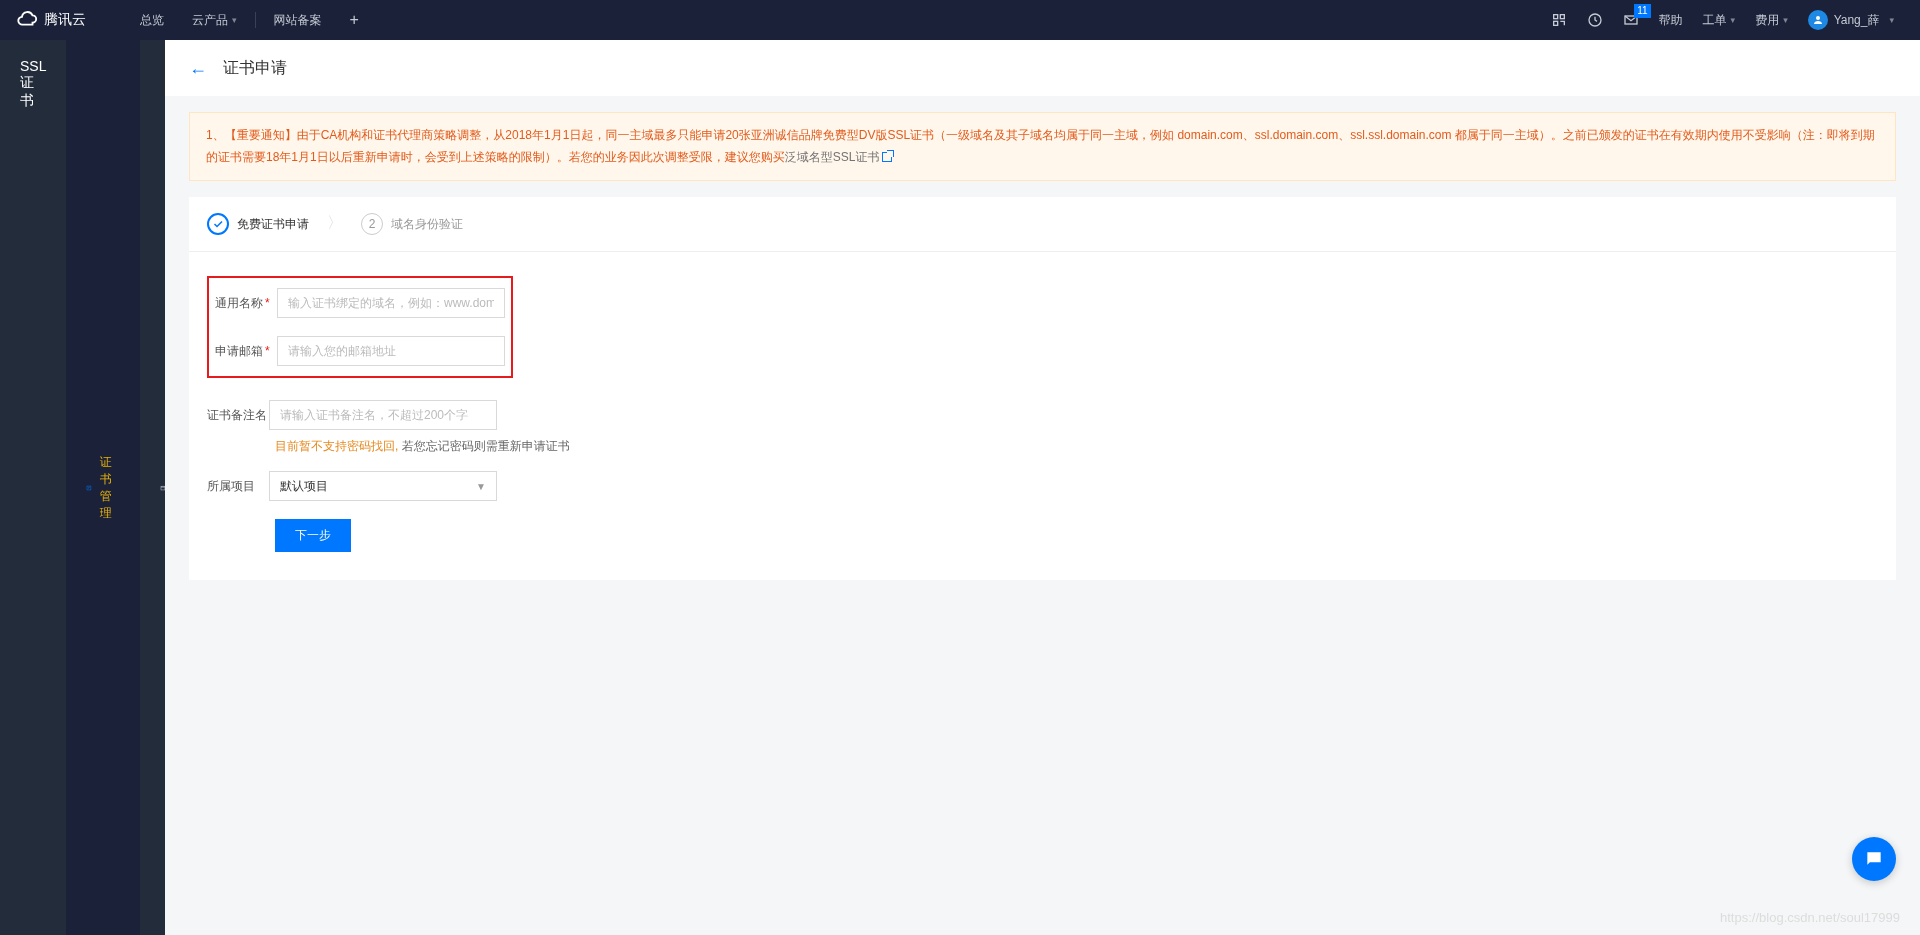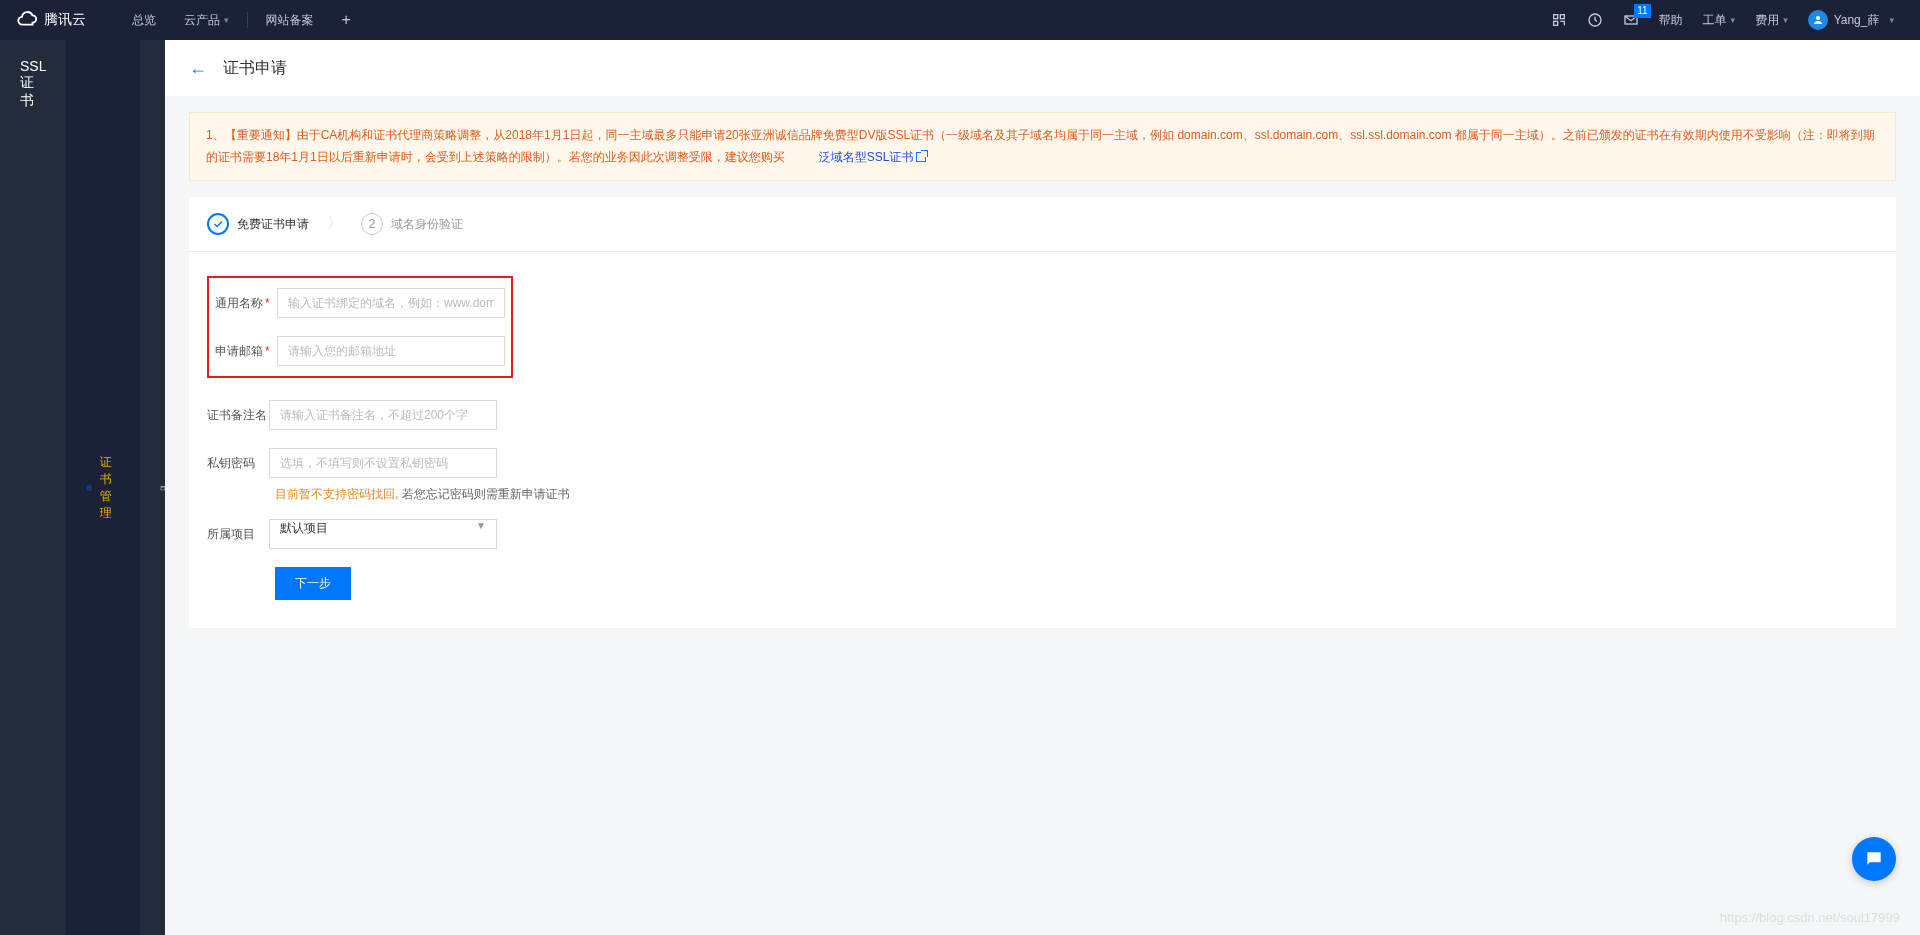--- a/index.html
+++ b/index.html
@@ -1,20 +1,20 @@
 <!DOCTYPE html>
 <html><head>
   <meta charset="utf-8">
   <style>
     * { margin: 0; padding: 0; box-sizing: border-box; }
     body { font-family: -apple-system, "PingFang SC", "Microsoft YaHei", sans-serif; font-size: 12px; color: #333; background: #f5f6f7; }
     
     
     .topnav { background: #1a2138; height: 40px; display: flex; align-items: center; padding: 0 16px; color: #c5cad4; }
-    .topnav .logo { display: flex; align-items: center; gap: 6px; margin-right: 32px; color: #fff; font-size: 14px; }
+    .topnav .logo { display: flex; align-items: center; gap: 6px; margin-right: 40px; color: #fff; font-size: 14px; }
     .topnav .logo-icon { width: 22px; height: 22px; }
     .topnav .nav-item { padding: 0 14px; height: 40px; display: flex; align-items: center; cursor: pointer; font-size: 12px; }
     .topnav .nav-item.has-dropdown::after { content: "▾"; margin-left: 4px; font-size: 9px; opacity: 0.6; }
     .topnav .nav-divider { width: 1px; height: 16px; background: #3a4155; margin: 0 4px; }
     .topnav .nav-plus { font-size: 16px; }
     .topnav .spacer { flex: 1; }
     .topnav .nav-right-item { padding: 0 10px; display: flex; align-items: center; cursor: pointer; position: relative; height: 40px; }
     .topnav .icon { width: 16px; height: 16px; display: inline-block; }
     .topnav .badge { position: absolute; top: 4px; right: -2px; background: #0077ff; color: #fff; border-radius: 0; min-width: 16px; height: 14px; font-size: 10px; line-height: 14px; text-align: center; padding: 0 3px; }
     .topnav .avatar { width: 20px; height: 20px; border-radius: 50%; background: #1e88e5; display:flex; align-items:center; justify-content:center; color:#fff; font-size:12px; }
@@ -31,21 +31,21 @@
     
     .main { flex: 1; overflow: auto; background: #f5f6f7; position: relative; }
     .page-header { background: #fff; height: 56px; display: flex; align-items: center; padding: 0 24px; gap: 16px; }
     .back-arrow { color: #0077ff; font-size: 18px; cursor: pointer; }
     .page-title { font-size: 16px; font-weight: 500; color: #333; }
     
     .content { padding: 16px 24px; }
     .card { background: #fff; margin: 0 auto; }
     
     .notice { background: #fff7ec; border: 1px solid #ffe5c3; padding: 12px 16px; color: #e25b1c; font-size: 12px; line-height: 1.8; margin-bottom: 16px; }
-    .notice a { color: #1d4ed8; text-decoration: none; margin-left: 34px; }
+    .notice a { color: #737373; text-decoration: none; }
     .ext-icon { display: inline-block; width: 10px; height: 10px; border: 1px solid #0077ff; position: relative; margin-left: 3px; vertical-align: middle; }
     .ext-icon::after { content: ""; position: absolute; top: -3px; right: -3px; width: 6px; height: 6px; border-top: 1px solid #0077ff; border-right: 1px solid #0077ff; background: #fff7ec; }
     
     .steps { display: flex; align-items: flex-start; padding: 16px 18px; gap: 18px; border-bottom: 1px solid #eee; }
     .step { display: flex; align-items: center; gap: 8px; }
     .step-circle { width: 22px; height: 22px; border-radius: 50%; display: flex; align-items: center; justify-content: center; font-size: 12px; }
     .step.active .step-circle { border: 2px solid #0077ff; color: #0077ff; }
     .step.active .step-circle svg { stroke: #0077ff; }
     .step.pending .step-circle { border: 1px solid #ccc; color: #999; }
     .step-label { font-size: 12px; color: #333; }
@@ -53,21 +53,21 @@
     .step-arrow { color: #ddd; font-size: 16px; }
     
     .form { padding: 24px 18px 28px; }
     .highlight-box { border: 2px solid #e61b1b; padding: 10px 6px; margin-bottom: 8px; display: inline-block; }
     .form-row { display: flex; align-items: center; margin-bottom: 18px; }
     .highlight-box .form-row:last-child { margin-bottom: 0; }
     .form-label { width: 62px; font-size: 12px; color: #555; }
     .form-label .req { color: #e61b1b; margin-left: 2px; }
     .form-input { width: 228px; height: 30px; border: 1px solid #d9d9d9; padding: 0 10px; font-size: 12px; color: #333; }
     .form-input::placeholder { color: #bbb; }
-    .form-select { width: 228px; height: 30px; border: 1px solid #d9d9d9; padding: 0 10px; font-size: 12px; color: #333; background: #fff; display: flex; justify-content: space-between; cursor: pointer; }
+    .form-select { width: 228px; height: 30px; border: 1px solid #d9d9d9; padding: 0 10px; font-size: 12px; color: #333; background: #fff; display: flex; align-items: center; justify-content: space-between; cursor: pointer; }
     .form-select .caret { font-size: 10px; color: #999; }
     .form-hint { font-size: 12px; margin-top: -10px; margin-bottom: 16px; margin-left: 68px; }
     .form-hint .warn { color: #e6891e; }
     .form-hint .rest { color: #666; }
     
     .btn-primary { background: #0077ff; color: #fff; border: none; padding: 8px 20px; font-size: 12px; cursor: pointer; }
     .btn-row { margin-left: 68px; }
     
     .fab { position: fixed; right: 24px; bottom: 54px; width: 44px; height: 44px; border-radius: 50%; background: #0077ff; display: flex; align-items: center; justify-content: center; cursor: pointer; box-shadow: 0 2px 8px rgba(0,0,0,0.2); }
     
@@ -187,24 +187,20 @@
               <label class="form-label"><span>申请邮箱</span><span class="req">*</span></label>
               <input class="form-input" placeholder="请输入您的邮箱地址" style="">
             </div>
           </div>
 
           <div class="form-row" style="margin-top:14px">
             <label class="form-label">证书备注名</label>
             <input class="form-input" placeholder="请输入证书备注名，不超过200个字" style="">
           </div>
 
-          <div class="form-row">
-            <label class="form-label">私钥密码</label>
-            <input class="form-input" placeholder="选填，不填写则不设置私钥密码" style="">
-          </div>
           <div class="form-hint">
             <span class="warn">目前暂不支持密码找回,</span><span class="rest"> 若您忘记密码则需重新申请证书</span>
           </div>
 
           <div class="form-row">
             <label class="form-label">所属项目</label>
             <div class="form-select">
               <span>默认项目</span>
               <span class="caret">▼</span>
             </div>

